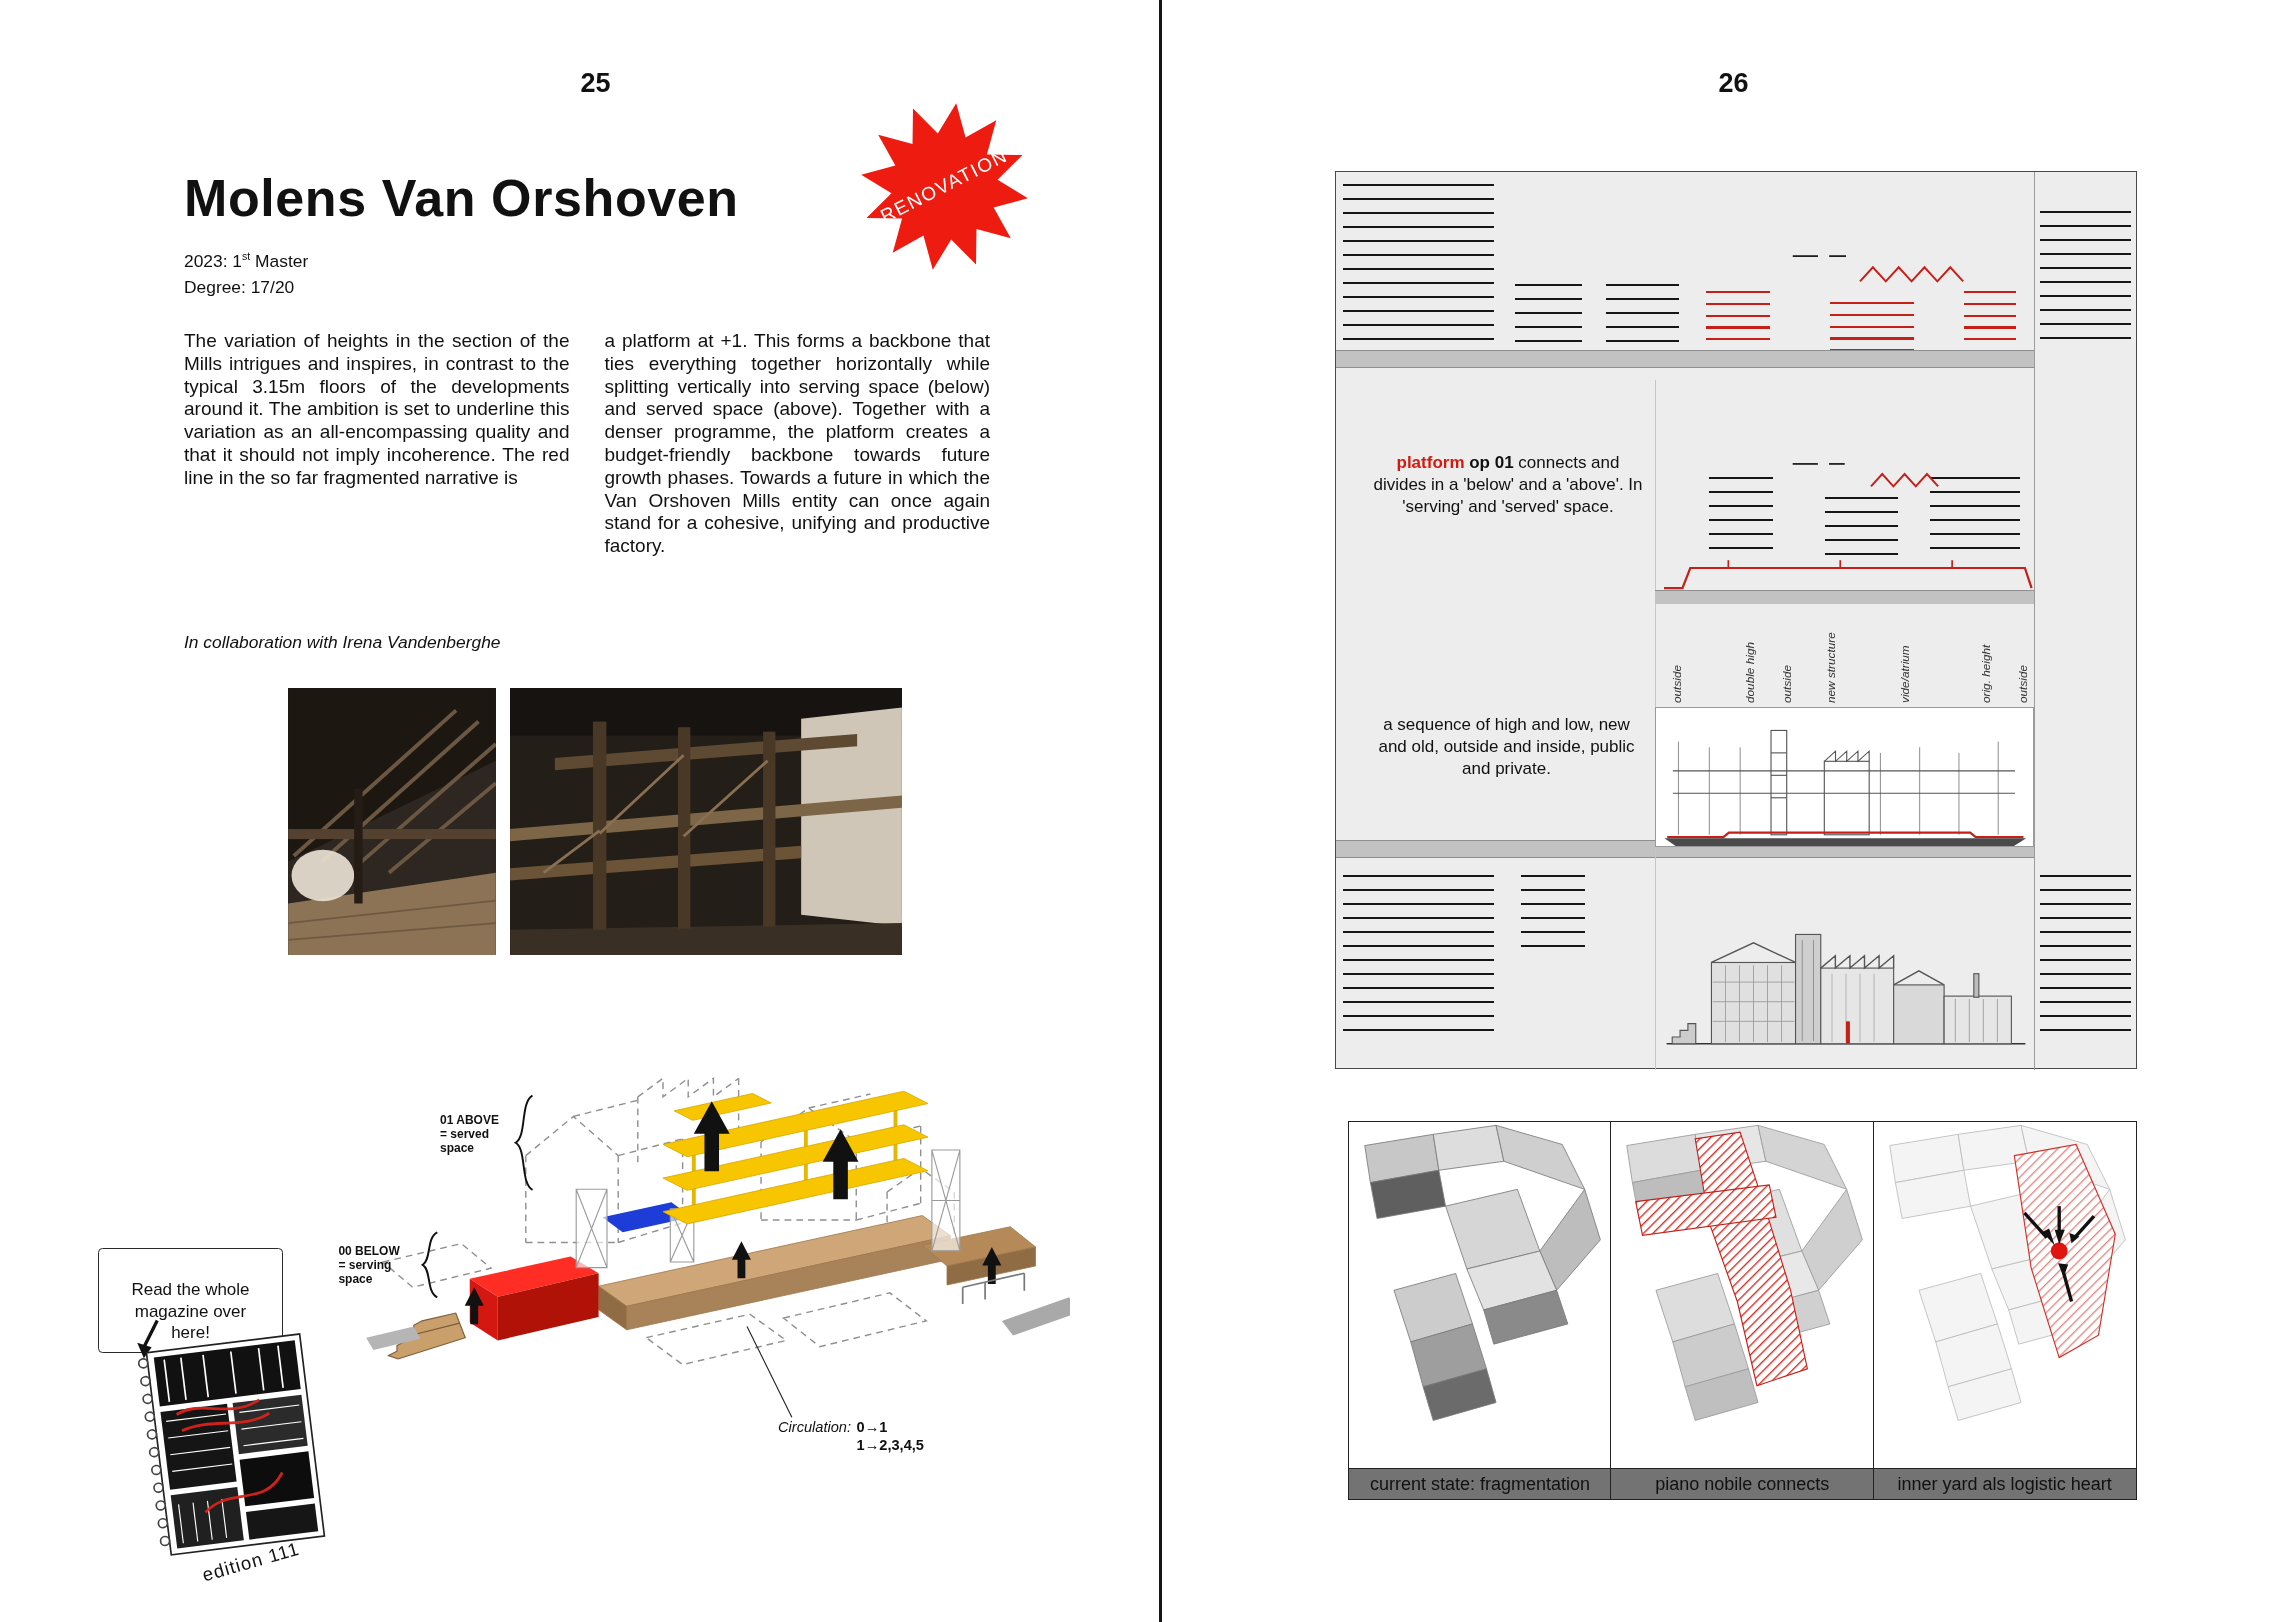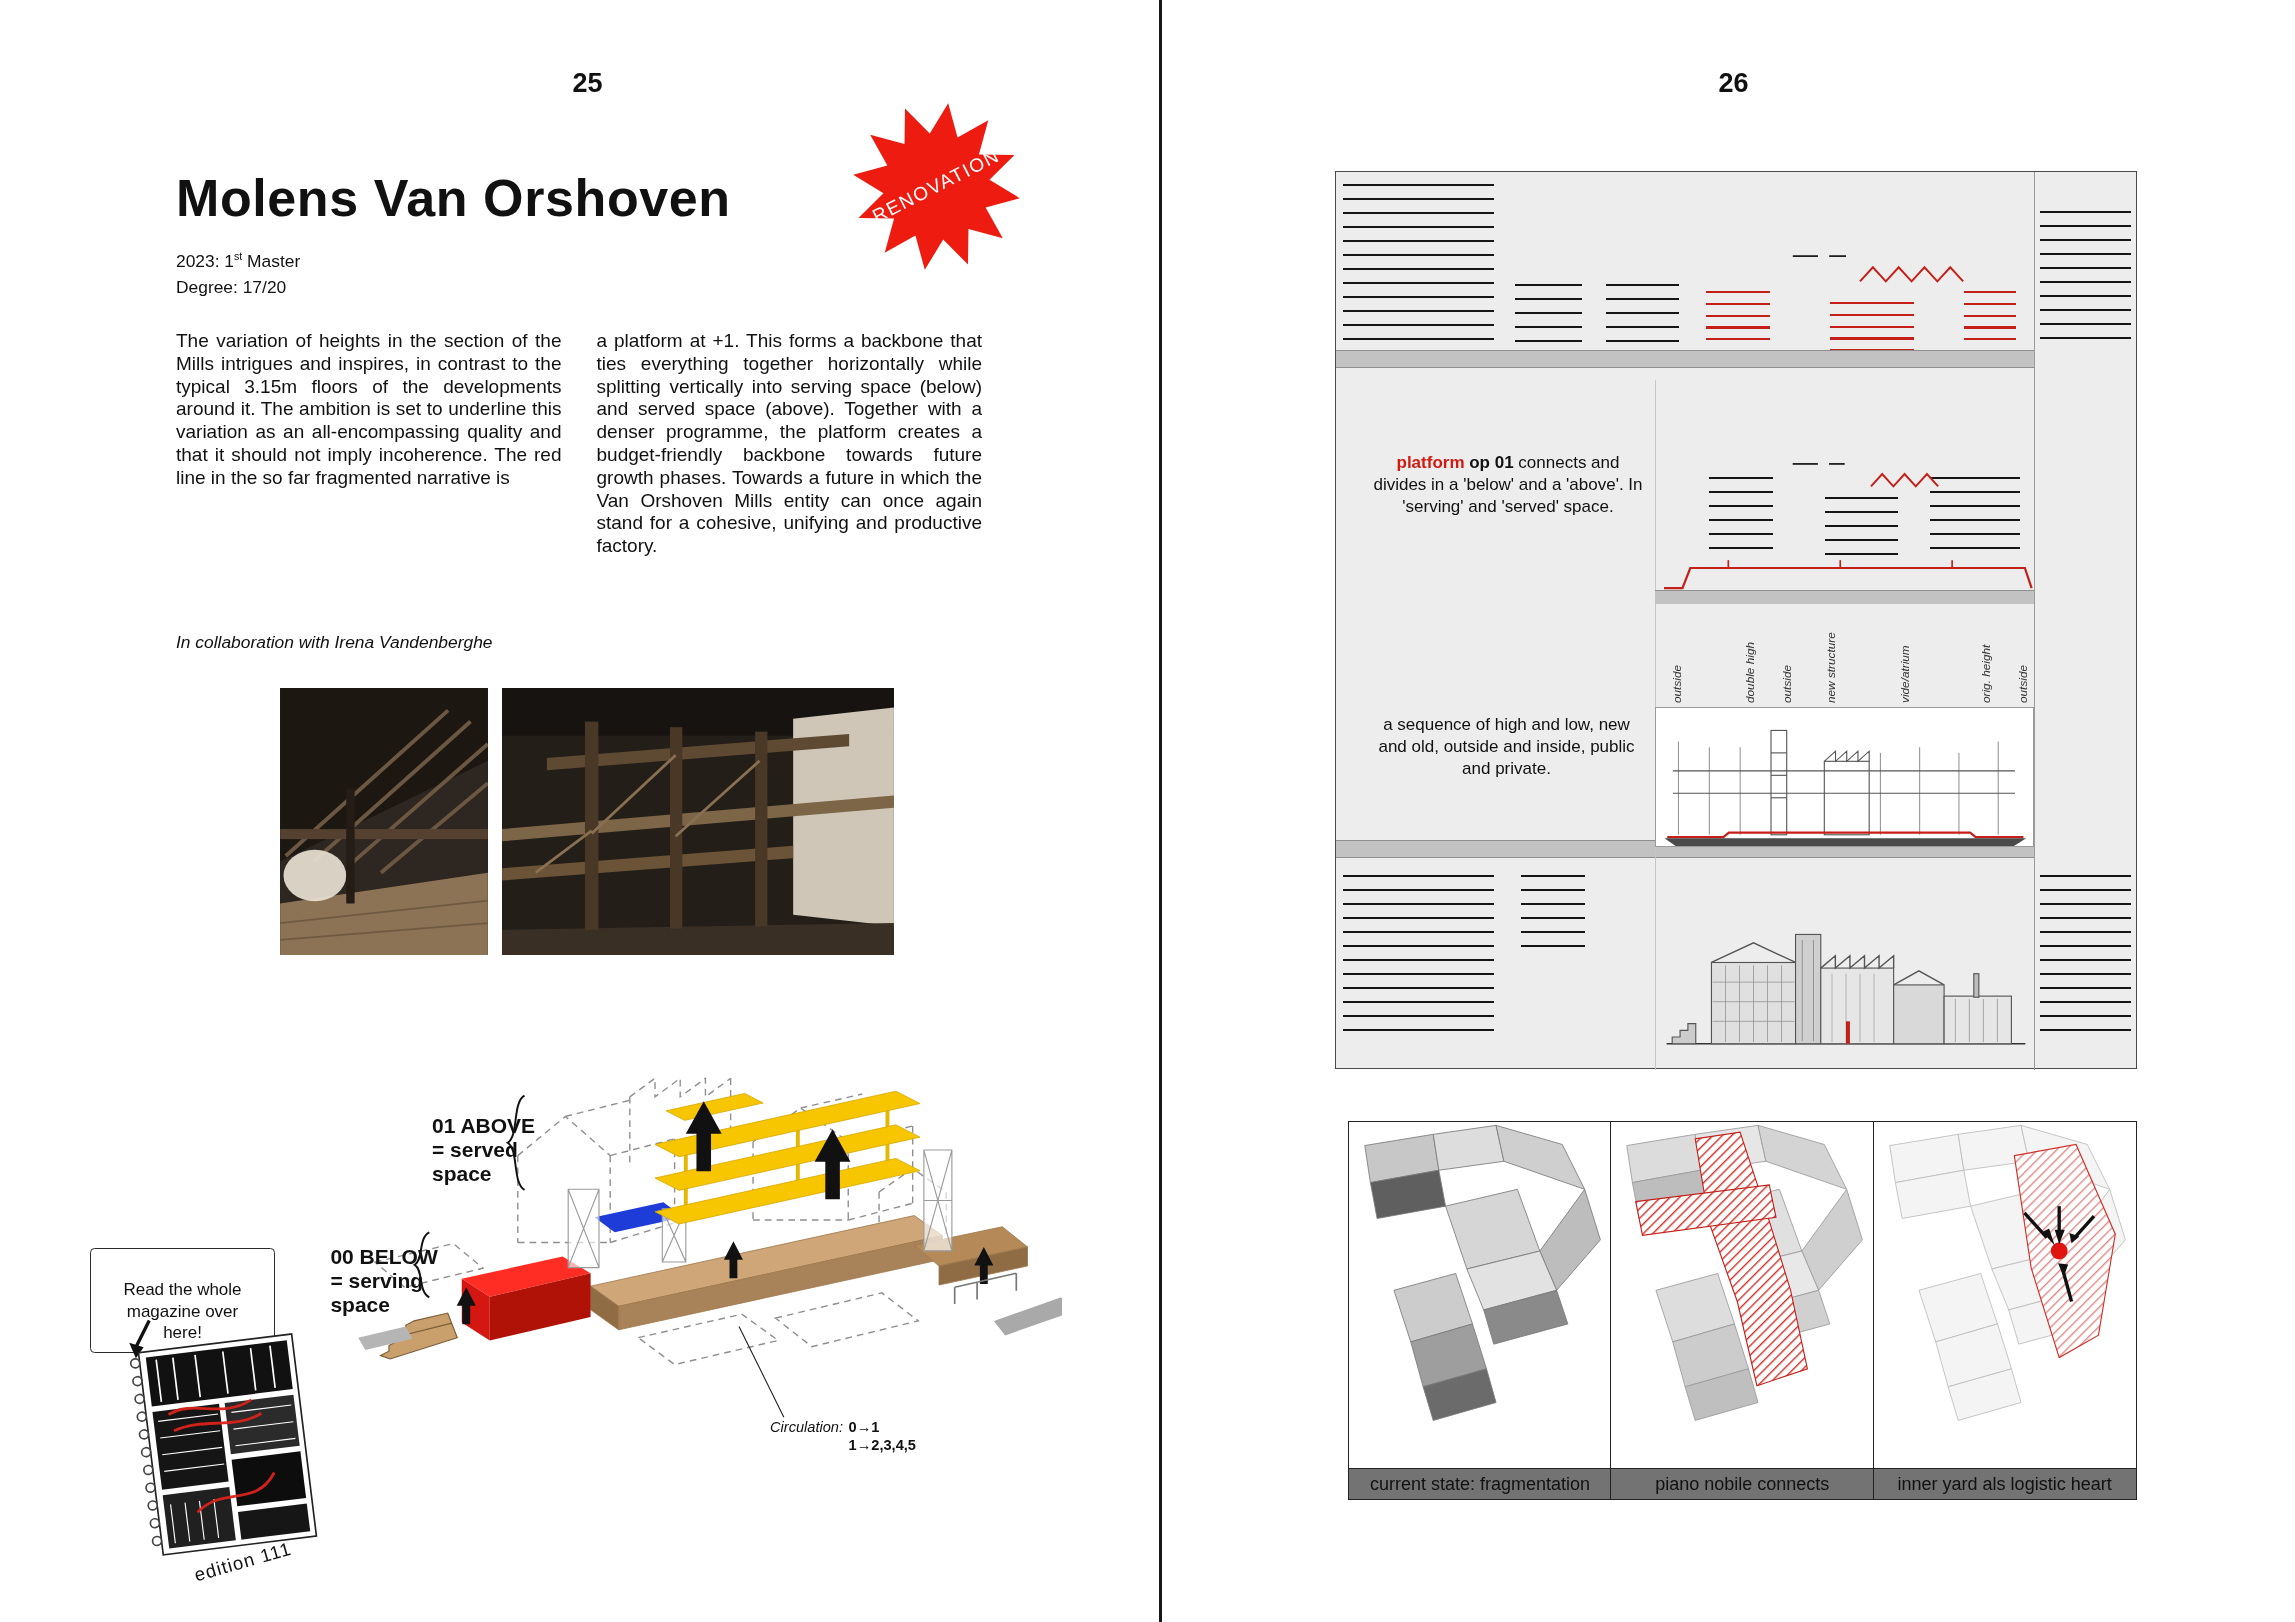--- a/index.html
+++ b/index.html
@@ -20,21 +20,21 @@
   .col { width:386px; font-size:19px; line-height:1.2; text-align:justify; }
   .col p + p { margin-top:19px; }
   .collab { font-size:17.4px; font-style:italic; }
 
   .badge { width:185px; height:185px; }
   .badge svg { width:100%; height:100%; }
 
   .photo { background:#2b241d; overflow:hidden; }
   .photo svg { display:block; }
 
-  .axo-label { font-size:21px; font-weight:700; line-height:1.15; white-space:pre-line; }
+  .axo-label { font-size:12px; font-weight:700; line-height:1.15; white-space:pre-line; }
   .circ { font-size:14.6px; line-height:1.2; display:flex; gap:5.6px; }
   .circ .circ-title { font-style:italic; }
   .circ .circ-vals { font-weight:700; }
 
   .callout { width:185px; border:1.7px solid #2a2a2a; border-radius:4.5px; padding:9px 16px;
              font-size:17px; text-align:center; line-height:1.25; white-space:pre-line; background:#fff; }
   .magazine { transform:rotate(-7deg); }
   .edition { font-size:18.5px; letter-spacing:1.1px; transform:rotate(-16deg); }
 
   
@@ -60,21 +60,21 @@
   .plan:first-child { margin-left:0; }
   .plan svg { display:block; }
   .plan-caption { position:absolute; left:0; right:0; bottom:0; height:31px; border-top:1.7px solid #222;
                   display:flex; align-items:center; justify-content:center; font-size:18px; background:#737373; }
 </style>
 </head>
 <body>
 
 <div class="spread">
 
-  <section class="abs" style="left:8px;top:0;width:1176px;height:1623px;">
+  <section class="abs" style="left:16px;top:0;width:1176px;height:1623px;">
 
     <div class="abs page-num" style="left:518px;top:68px;">25</div>
 
     <div class="abs badge" style="left:836px;top:94px;">
       <svg viewBox="-165 -165 330 330">
         <g transform="rotate(8)">
           <polygon fill="#ee1b10" points="150,0 92,25 130,75 67,67 75,130 25,92 0,150 -25,92 -75,130 -67,67 -130,75 -92,25 -150,0 -92,-25 -130,-75 -67,-67 -75,-130 -25,-92 0,-150 25,-92 75,-130 67,-67 130,-75 92,-25"></polygon>
         </g>
         <text transform="rotate(-27)" x="0" y="10" text-anchor="middle" font-size="34" letter-spacing="3" fill="#ffffff" font-family="Liberation Sans, sans-serif">RENOVATION</text>
       </svg>

